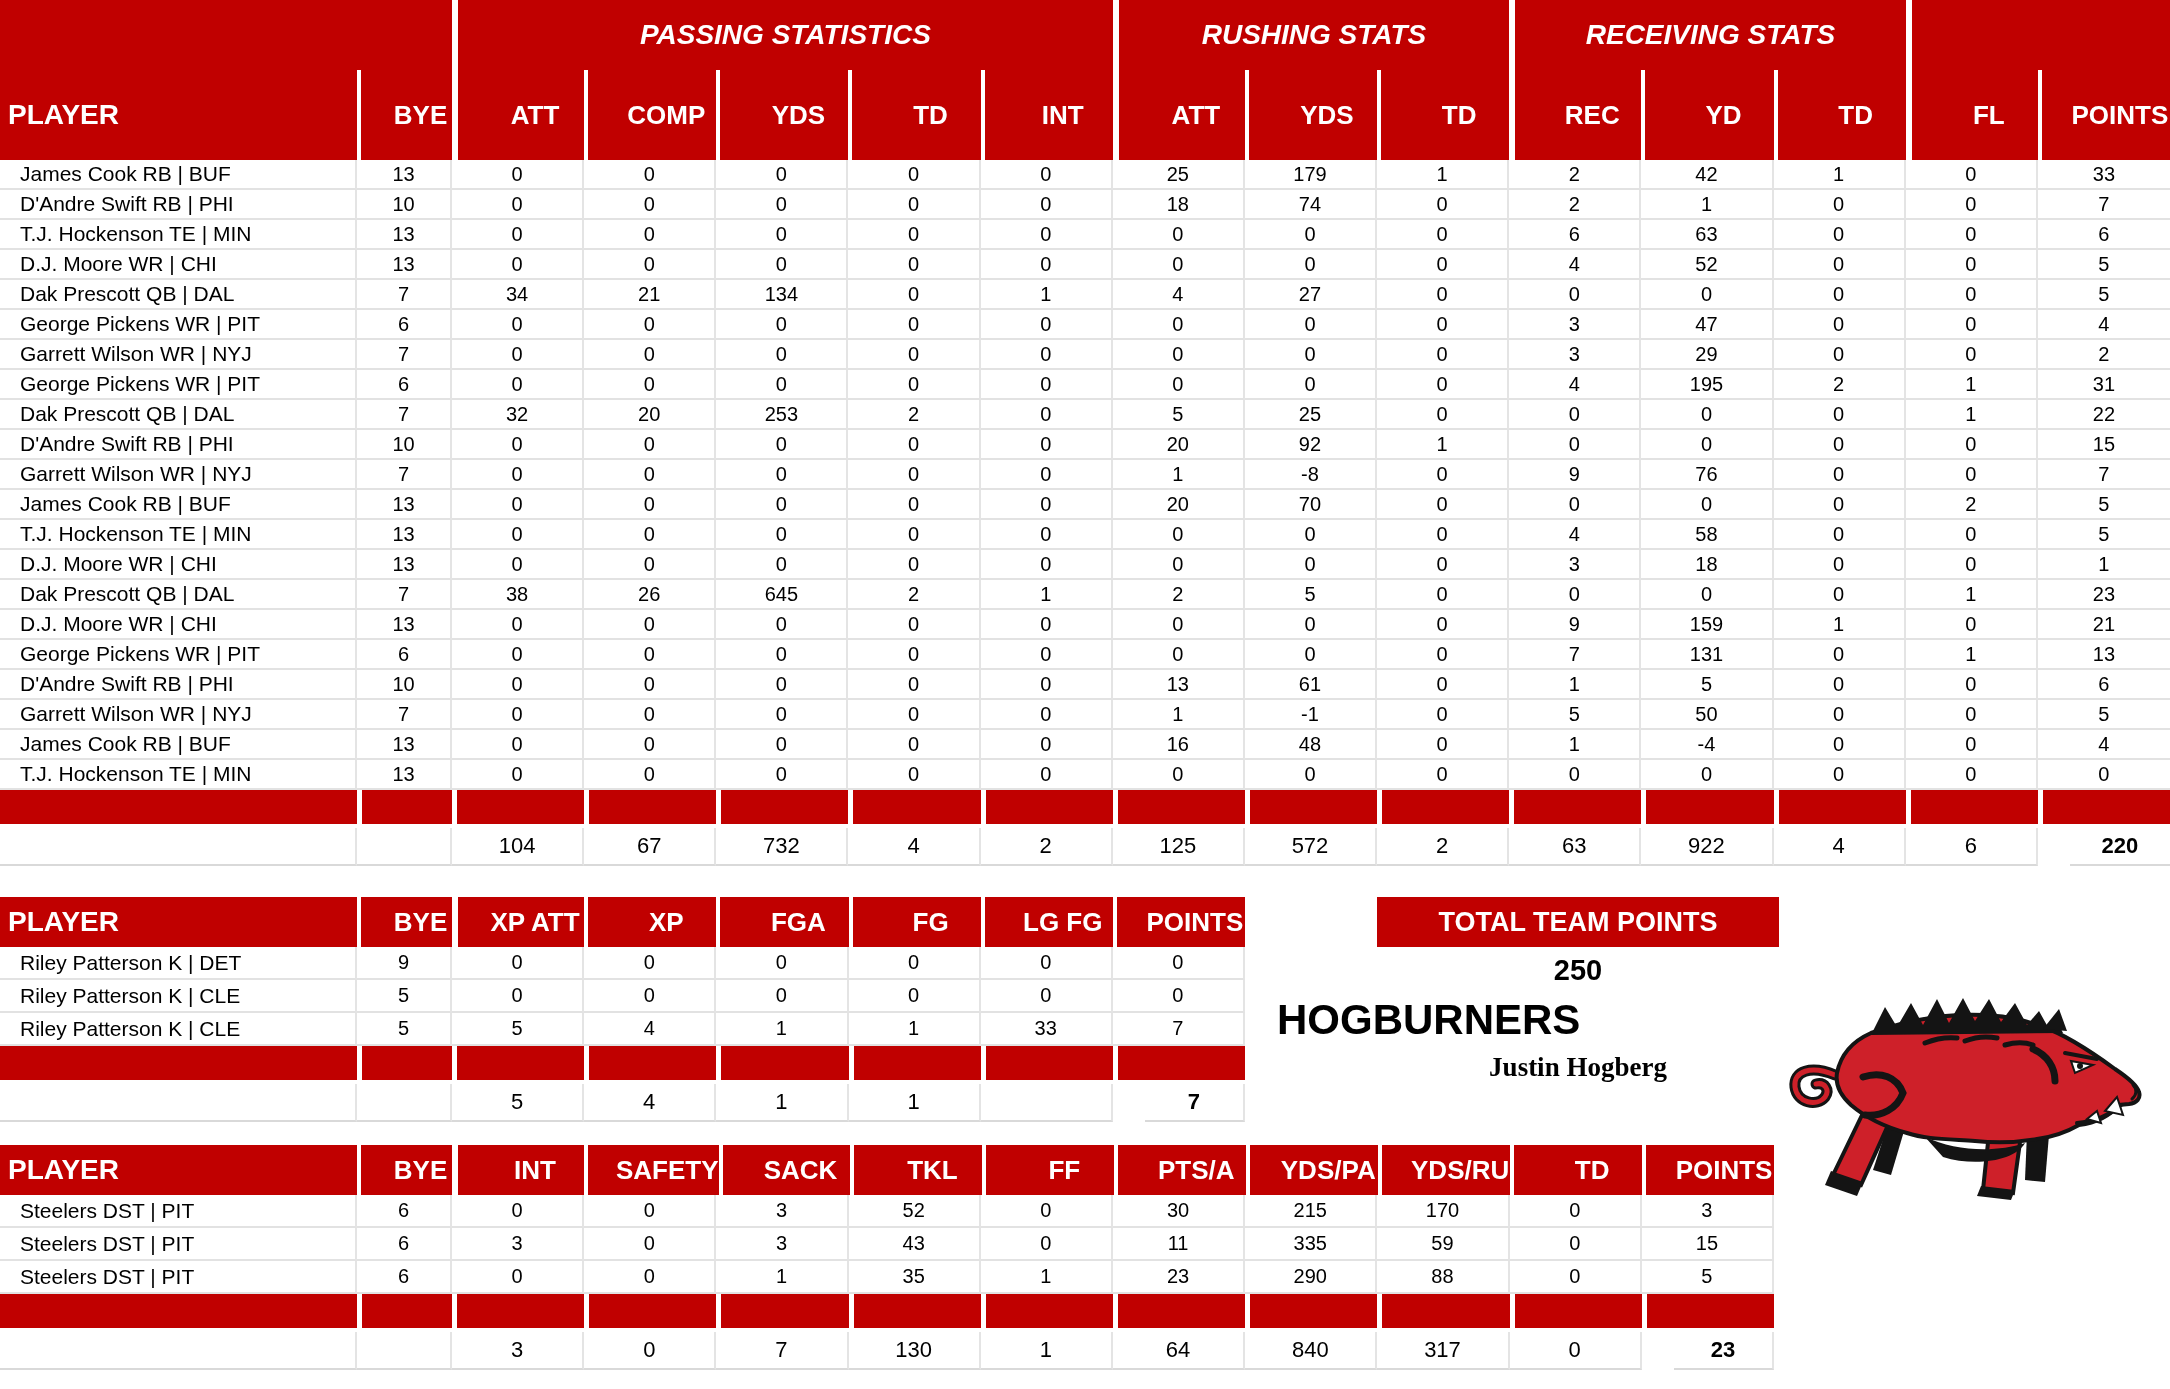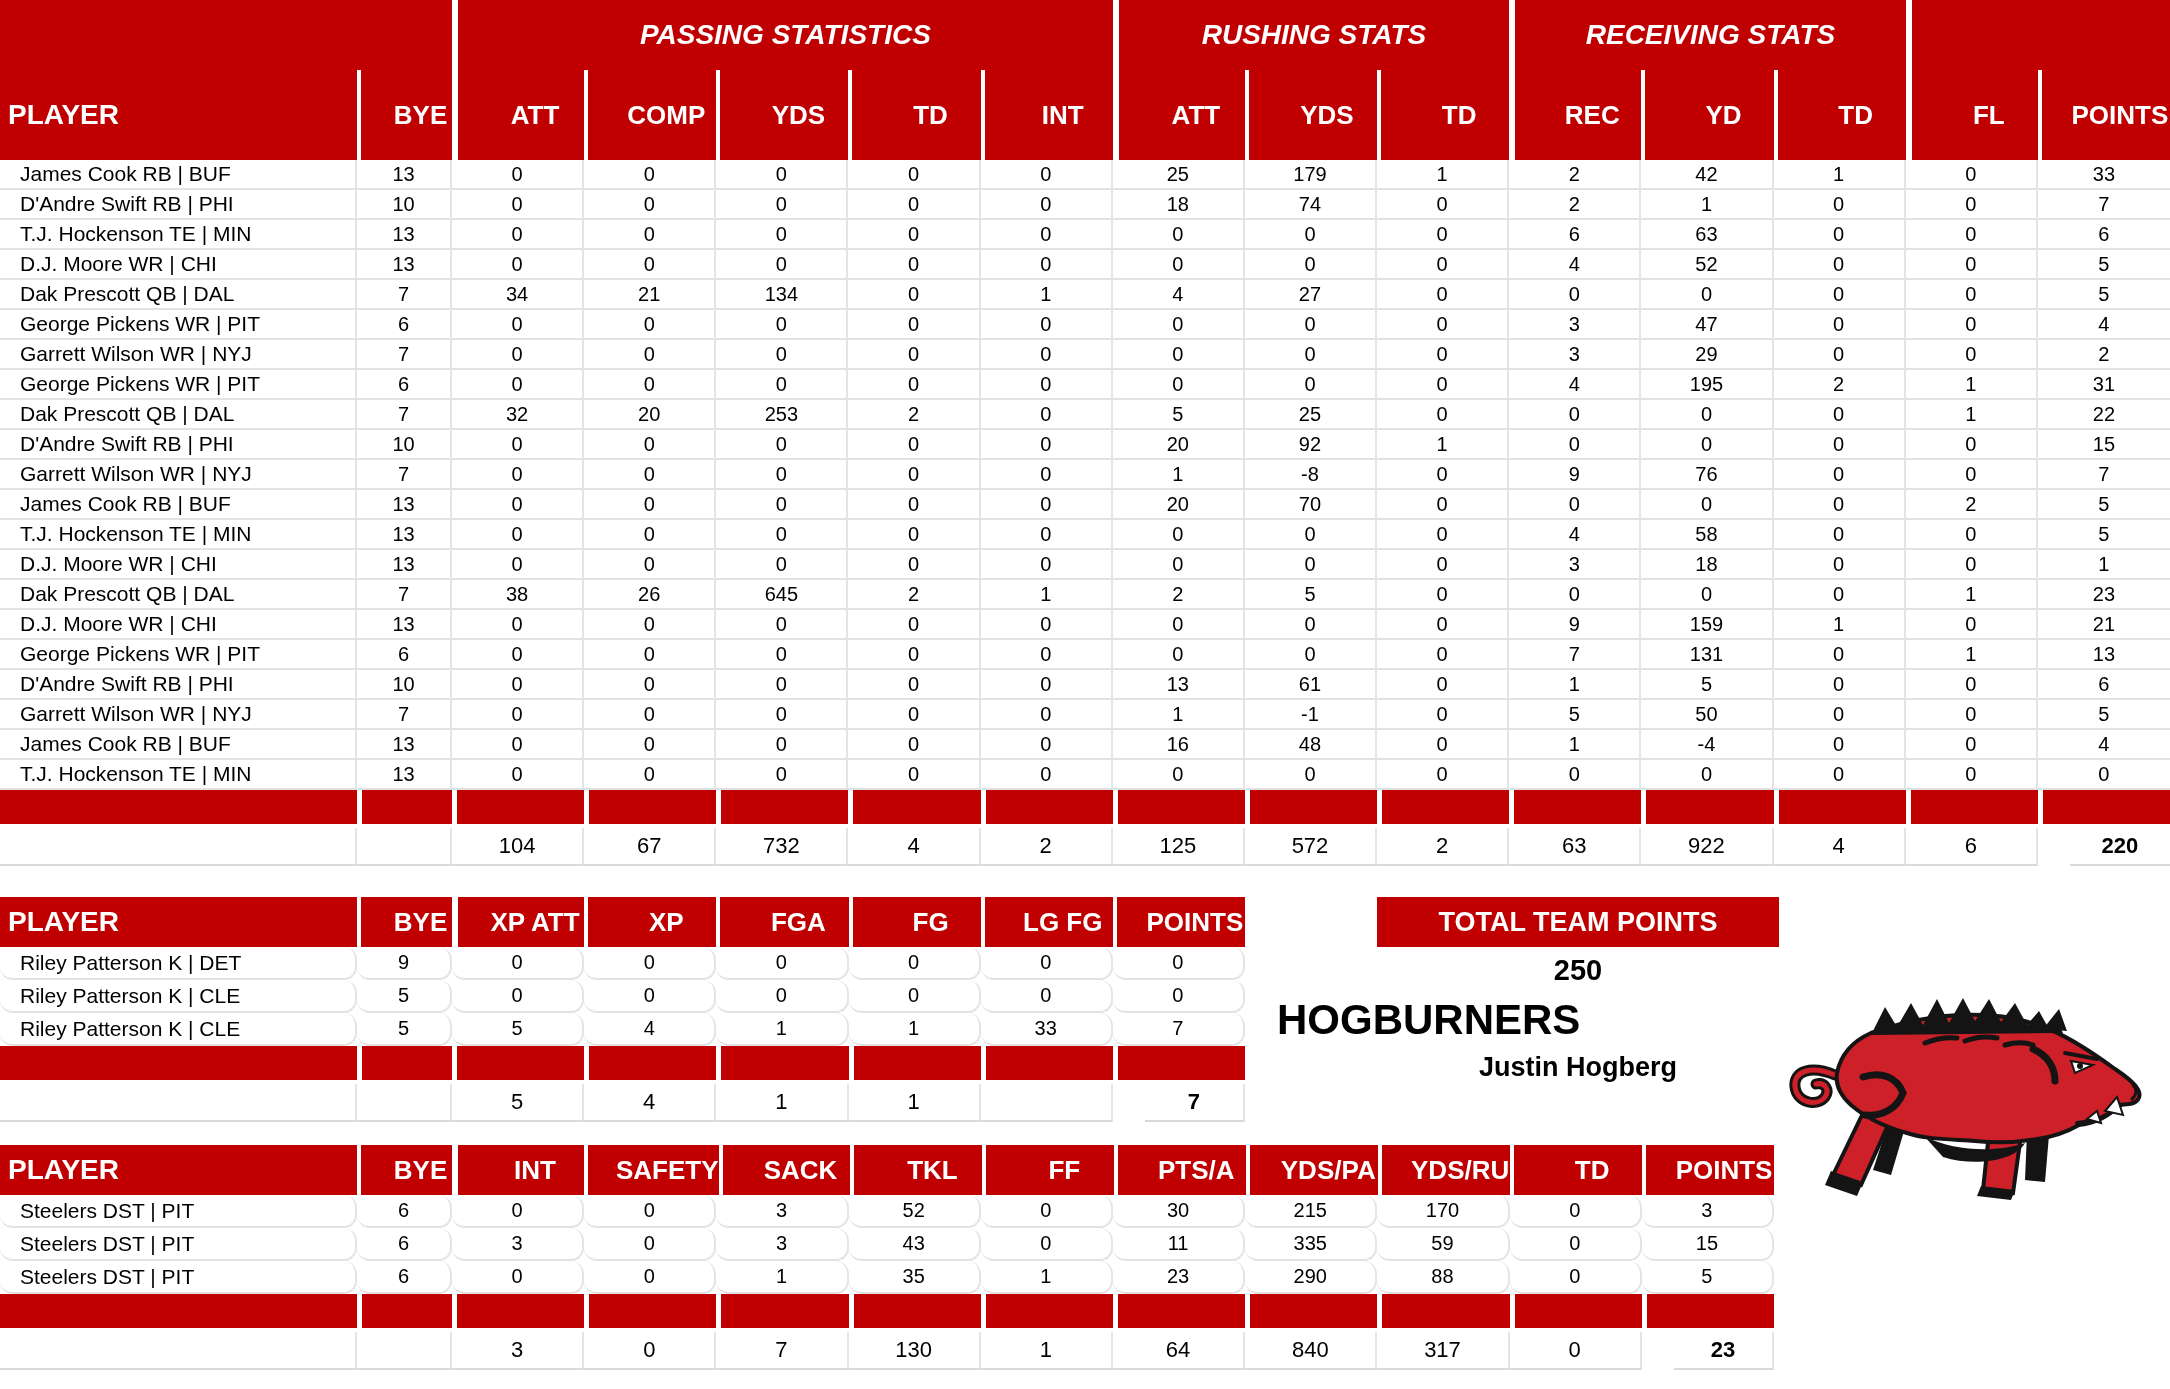--- a/index.html
+++ b/index.html
@@ -19,21 +19,21 @@
          display:flex;align-items:center;justify-content:center;box-sizing:border-box;padding-left:28px;}
   .hrow50 .hcell{height:50px;}
   .hcell.player{justify-content:flex-start;padding-left:8px;font-size:28px;}
   .blocksep{border-left:6px solid #fff;}
   .colsep{border-left:4px solid #fff;}
 
   
   .tr{display:contents;}
   .td{height:30px;line-height:28px;text-align:center;font-size:20px;box-sizing:border-box;
       border-bottom:2px solid #E2E2E2;border-right:2px solid #E4E4E4;white-space:nowrap;overflow:hidden;}
-  .row33 .td{height:33px;line-height:31px;border-radius:13px;}
+  .row33 .td{height:33px;line-height:31px;}
   .td.player{text-align:left;padding-left:20px;font-size:21px;}
   .td.last{border-right:none;}
   #kicker .td.last,#dst .td.last{border-right:2px solid #E4E4E4;}
 
   
   .bc{height:34px;background:#C00000;border-left:5px solid #fff;box-sizing:border-box;}
   .band div.bc:first-of-type{border-left:none;}
 
   
   .totals{margin-top:4px;}
@@ -41,21 +41,21 @@
        border-bottom:2px solid #D9D9D9;border-right:2px solid #E4E4E4;}
   .tot.last{border-right:none;}
   #kicker .tot.last,#dst .tot.last{border-right:2px solid #E4E4E4;}
   .tot.bold{font-weight:bold;margin-left:32px;}
 
   
   .banner{position:absolute;left:1377px;top:897px;width:402px;height:50px;background:#C00000;
           color:#fff;font-weight:bold;font-size:27px;display:flex;align-items:center;justify-content:center;}
   .tpoints{position:absolute;left:1377px;top:954px;width:402px;text-align:center;font-weight:bold;font-size:29px;}
   .tname{position:absolute;left:1277px;top:996px;width:602px;text-align:left;font-weight:bold;font-size:42px;}
-  .towner{position:absolute;left:1377px;top:1052px;width:402px;text-align:center;font-weight:bold;font-size:27px;}
+  .towner{position:absolute;left:1377px;top:1052px;width:402px;text-align:center;font-weight:bold;font-size:27px;font-family:Liberation Serif, serif;}
   .logo{position:absolute;left:1775px;top:965px;width:380px;height:235px;}
 </style>
 </head>
 <body>
 
 <div class="page">
 
   <div class="tbl" id="main" style="top:0;width:2170px;">
     <div class="grid15">
       <div class="gcell sp2"></div>

